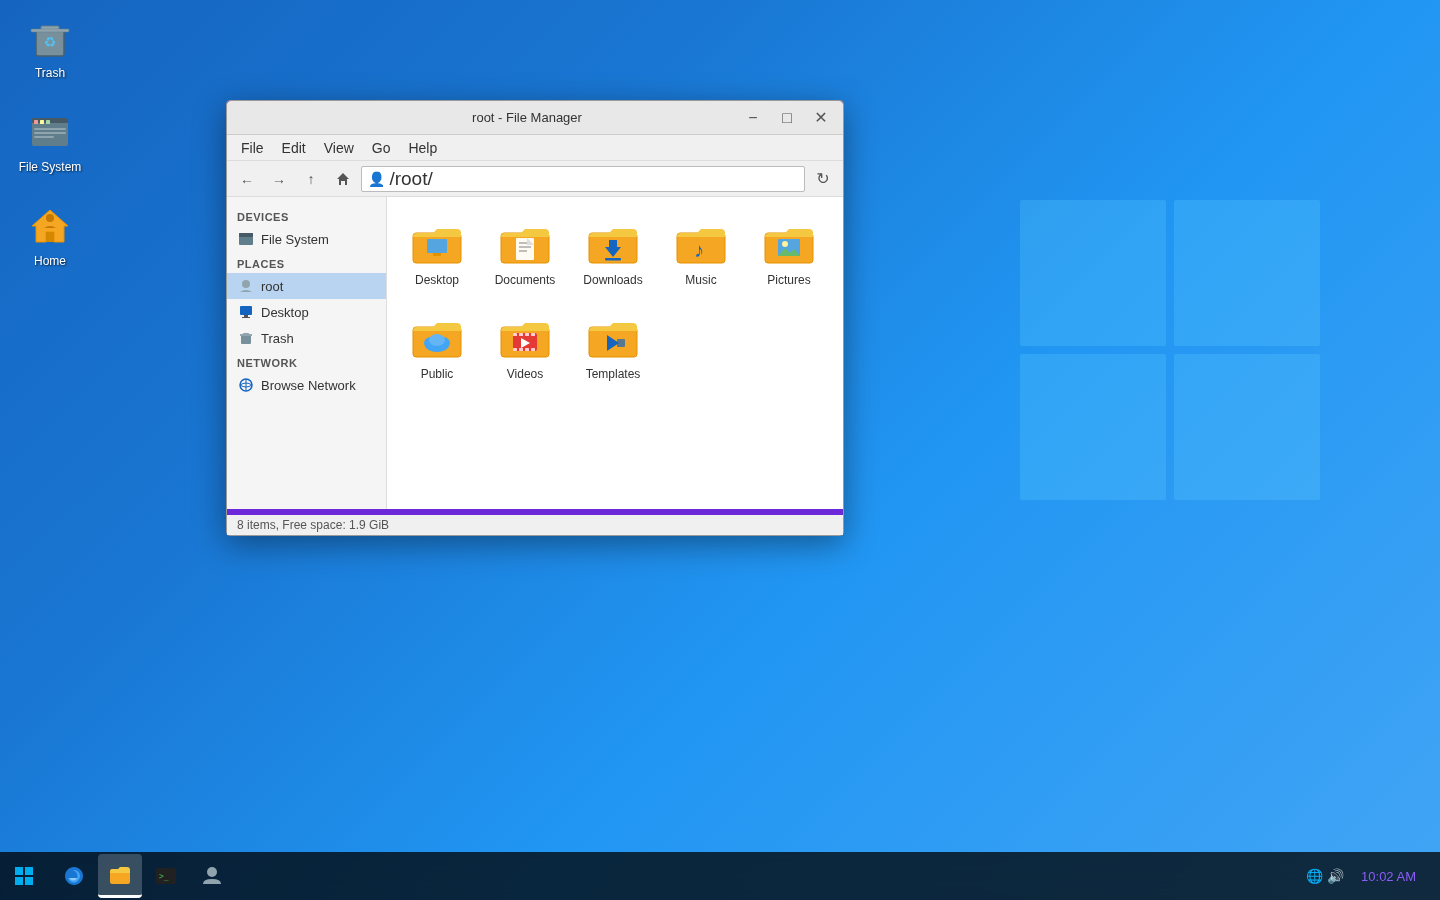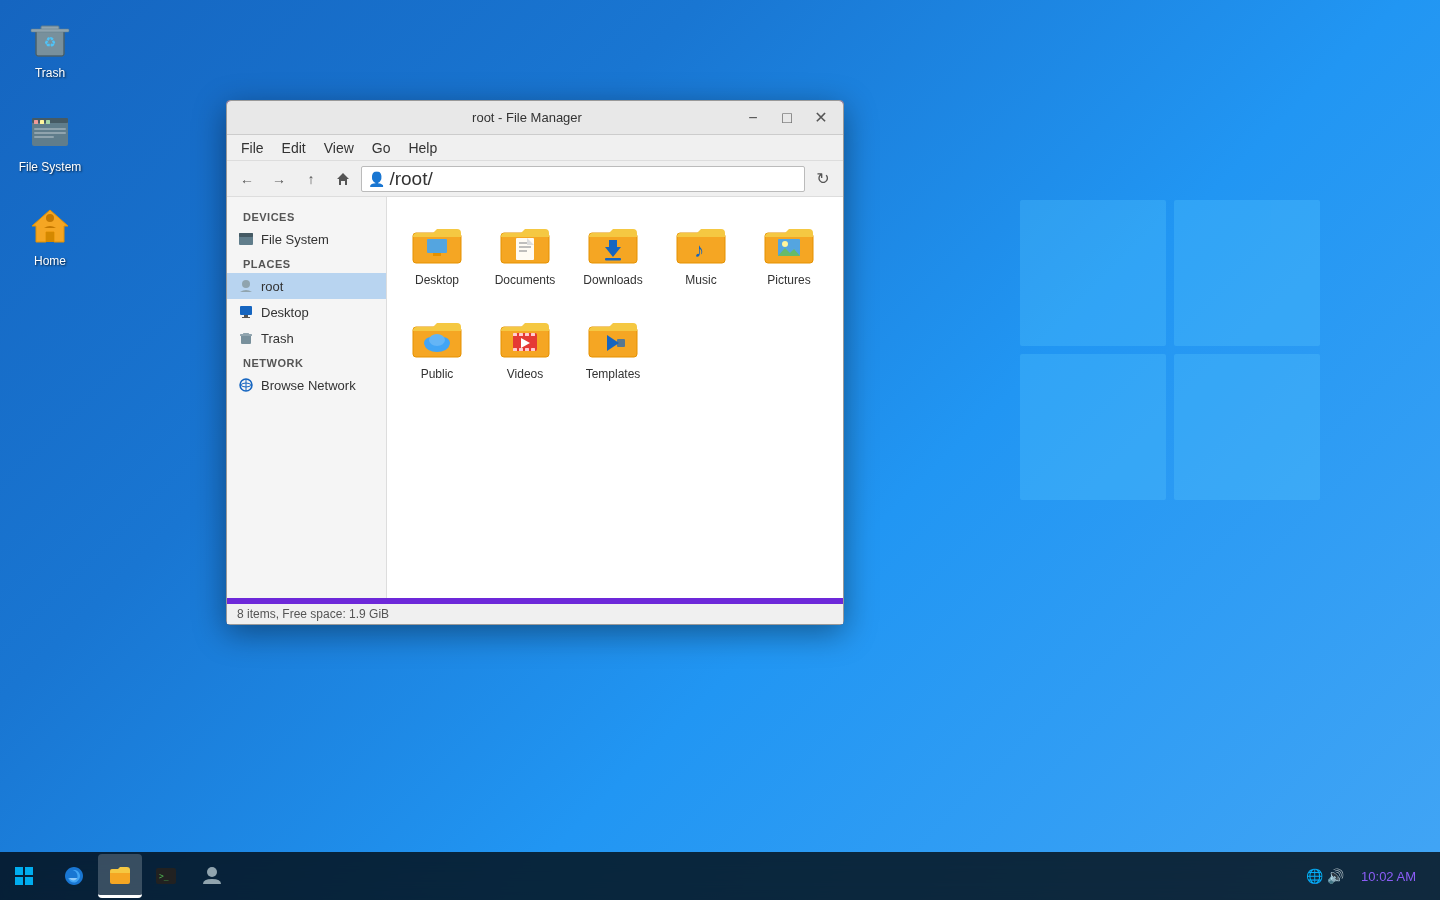--- a/index.html
+++ b/index.html
@@ -80,21 +80,21 @@
       width: 44px;
       height: 44px;
     }
 
     
     .file-manager-window {
       position: absolute;
       left: 226px;
       top: 100px;
       width: 618px;
-      height: 525px;
+      height: 436px;
       background: #4c1d95;
       border: 1px solid #999;
       border-radius: 4px;
       box-shadow: 0 8px 32px rgba(0,0,0,0.4);
       display: flex;
       flex-direction: column;
     }
 
     
     .title-bar {
@@ -226,21 +226,20 @@
       padding: 8px 0;
       overflow-y: auto;
       flex-shrink: 0;
     }
     .sidebar-section-header {
       font-size: 11px;
       font-weight: bold;
       color: #555;
       padding: 6px 10px 3px 10px;
       letter-spacing: 0.5px;
-      margin-left: 6px;
     }
     .sidebar-item {
       display: flex;
       align-items: center;
       padding: 4px 10px;
       font-size: 13px;
       color: #333;
       cursor: pointer;
       gap: 6px;
       border-radius: 0;

